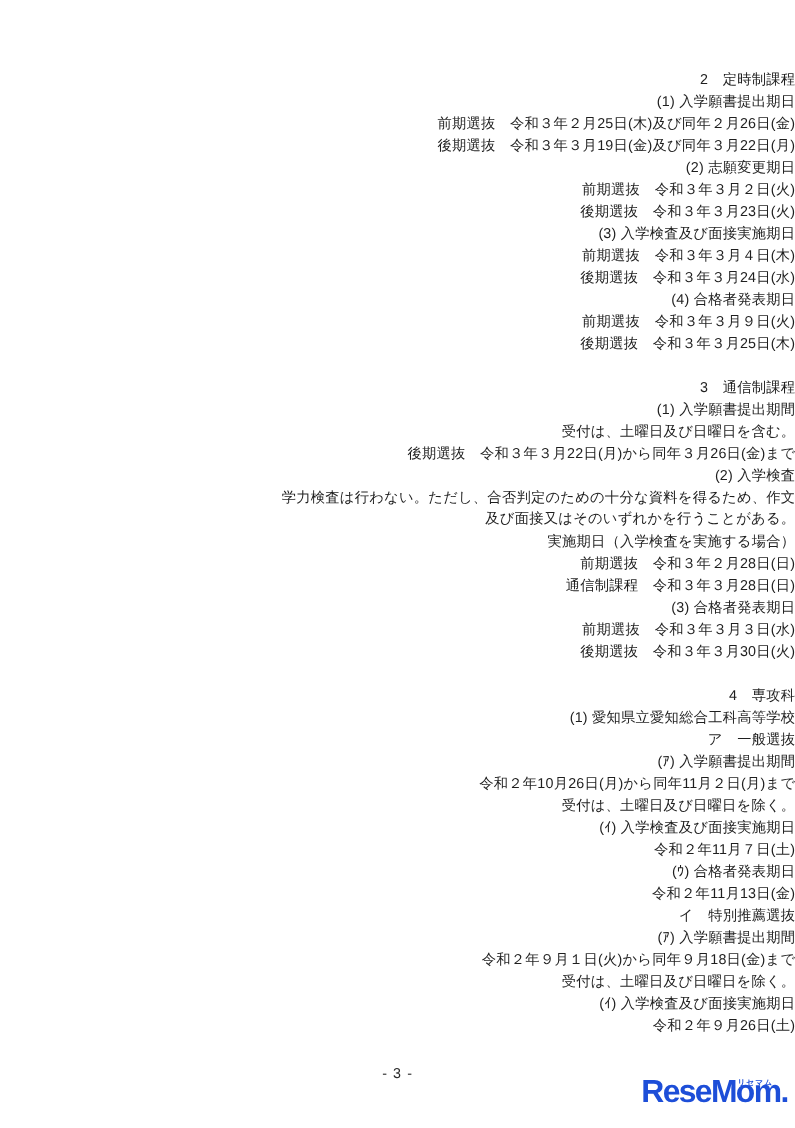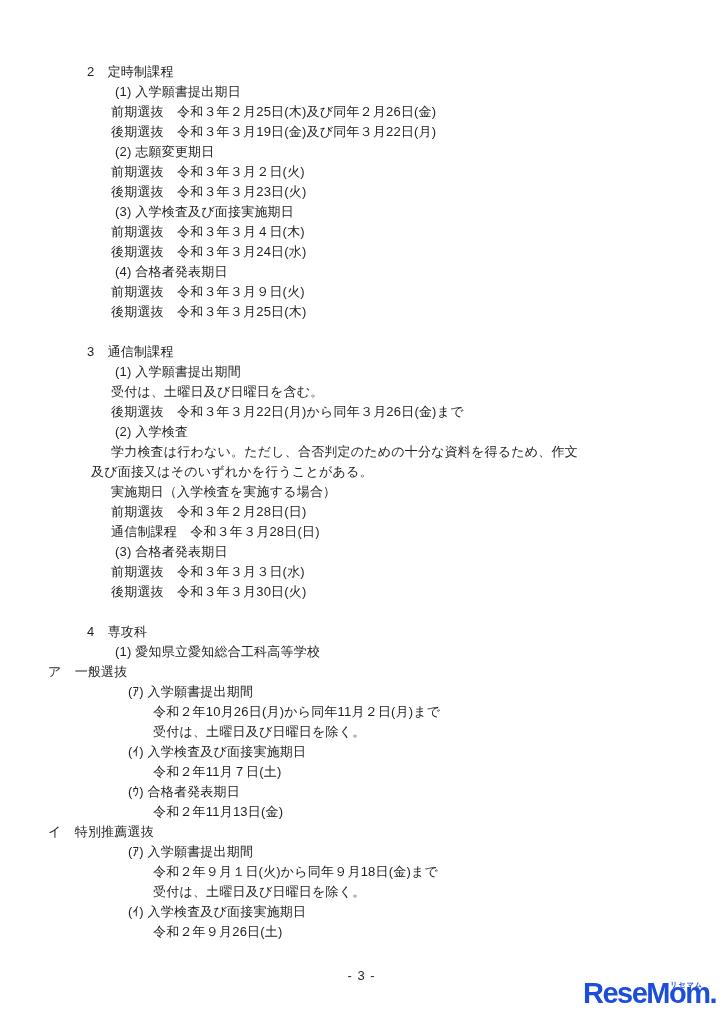--- a/index.html
+++ b/index.html
@@ -8,26 +8,26 @@
     width:723px; height:1025px;
     background:#ffffff;
     font-family:"Liberation Sans", sans-serif;
     font-size:13px;
     line-height:20px;
     color:#1f1f1f;
     overflow:hidden;
   }
   .doc { position:absolute; top:62px; left:0; right:0; }
   .section + .section { margin-top:20px; }
-  .line { height:20px; white-space:pre; letter-spacing:0.2px; }
+  .line { height:20px; white-space:pre; letter-spacing:0.2px;text-align:right; }
   
   .indent-h1        { margin-left:87px;  }
   .indent-num       { margin-left:115px;  }
   .indent-body      { margin-left:111px; }
-  .indent-cont      { margin-left:91px;  }
+  .indent-cont      { margin-left:91px;font-family:Liberation Mono, monospace;  }
   .indent-kata      { margin-left:48px; }
   .indent-kana-num  { margin-left:128px; }
   .indent-kana-body { margin-left:153px; }
 
   .footer {
     position:absolute; top:966px; left:0; width:723px;
     text-align:center; font-size:13px; color:#2a2a2a;
     letter-spacing:1px;
   }
   .logo {

